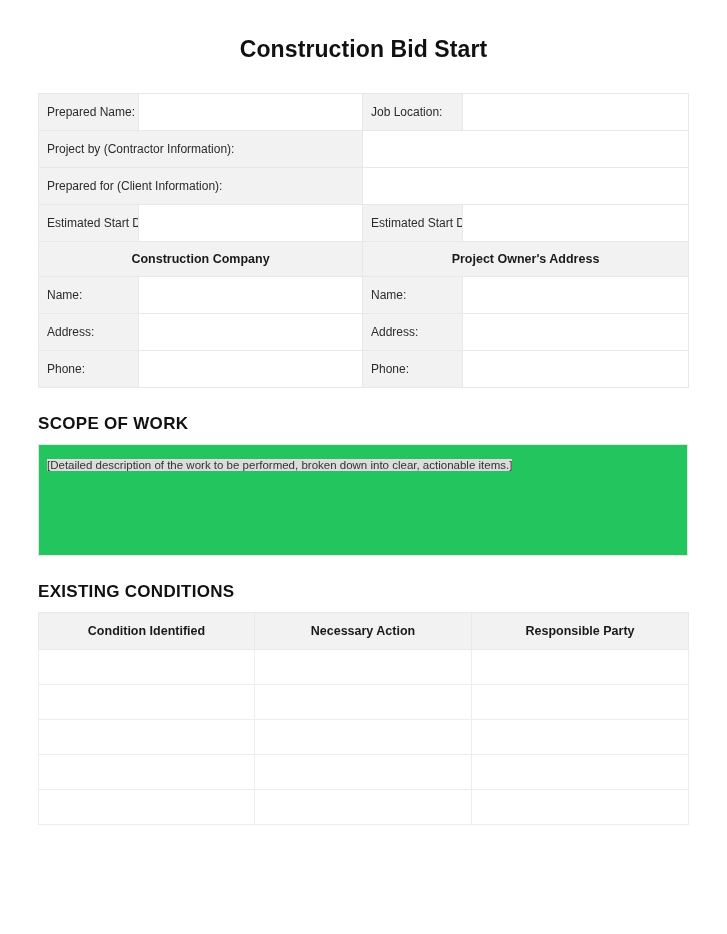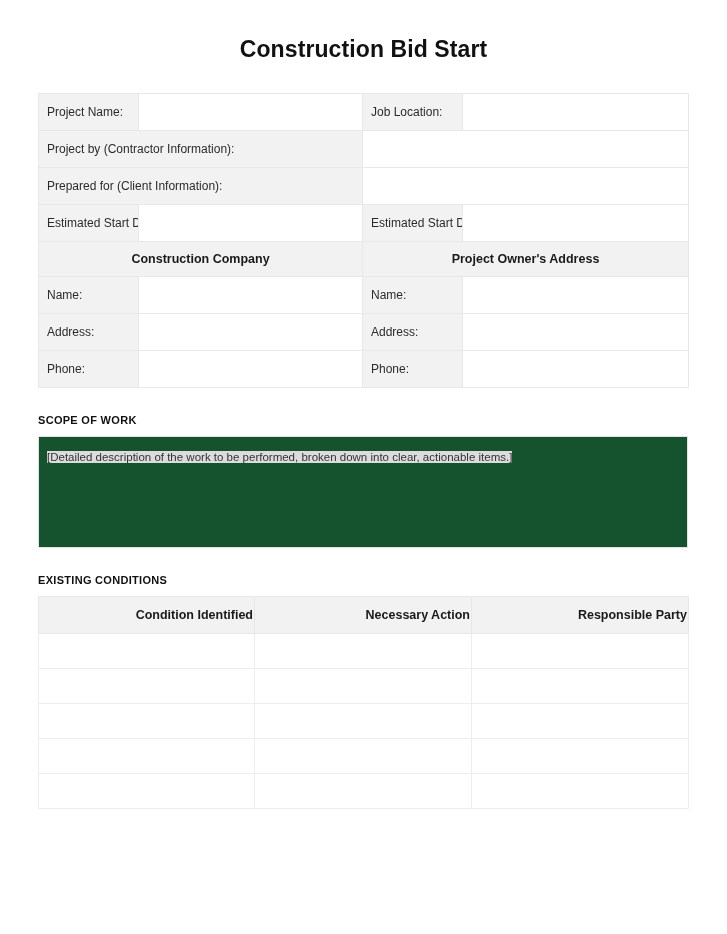--- a/index.html
+++ b/index.html
@@ -64,34 +64,34 @@
     background: #f2f2f2;
     text-align: center;
     font-weight: bold;
     font-size: 12.5px;
     color: #1a1a1a;
     height: 34px;
   }
 
   
   .section-title {
-    font-size: 11px;
+    font-size: 17px;
     font-weight: bold;
     letter-spacing: 0.3px;
     color: #111111;
     margin: 0;
     padding: 26px 0 10px 0;
   }
 
   
   .scope-box {
     width: 650px;
     height: 112px;
     box-sizing: border-box;
-    background: #14532d;
+    background: #22c55e;
     border: 1px solid #e3e3e3;
     padding: 10px 8px;
   }
   .scope-placeholder {
     display: inline;
     font-size: 11.5px;
     line-height: 1.4;
     color: #333333;
     background: #dcdcdc;
   }
@@ -104,21 +104,21 @@
     border: 1px solid #e3e3e3;
     font-size: 12px;
   }
   .cond-table th {
     background: #f2f2f2;
     border: 1px solid #e8e8e8;
     height: 34px;
     font-weight: bold;
     font-size: 12.5px;
     color: #1a1a1a;
-    text-align: right;
+    text-align: center;
   }
   .cond-table td {
     border: 1px solid #ededed;
     height: 34px;
     background: #ffffff;
     padding: 0 8px;
   }
 </style>
 </head>
 <body>
@@ -129,21 +129,21 @@
 
   <table class="form-table">
     <colgroup>
       <col style="width:100px">
       <col style="width:224px">
       <col style="width:100px">
       <col style="width:226px">
     </colgroup>
     <tbody>
       <tr>
-        <td class="lbl">Project Name:</td>
+        <td class="lbl">Prepared Name:</td>
         <td class="val"></td>
         <td class="lbl">Job Location:</td>
         <td class="val"></td>
       </tr>
       <tr>
         <td class="lbl" colspan="2" style="width:244px">Project by (Contractor Information):</td>
         <td class="val" colspan="2"></td>
       </tr>
       <tr>
         <td class="lbl" colspan="2">Prepared for (Client Information):</td>

